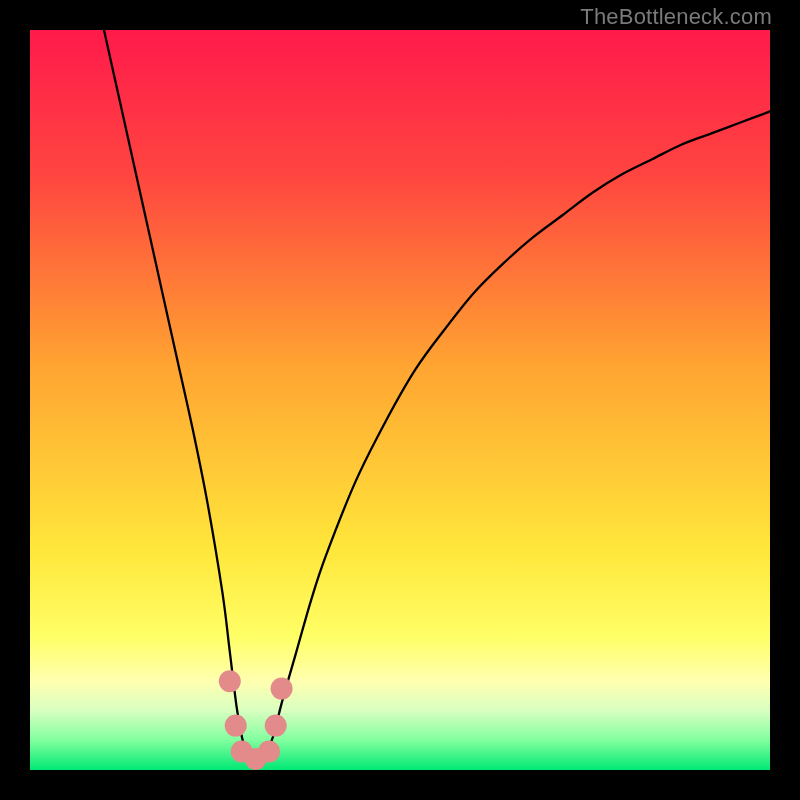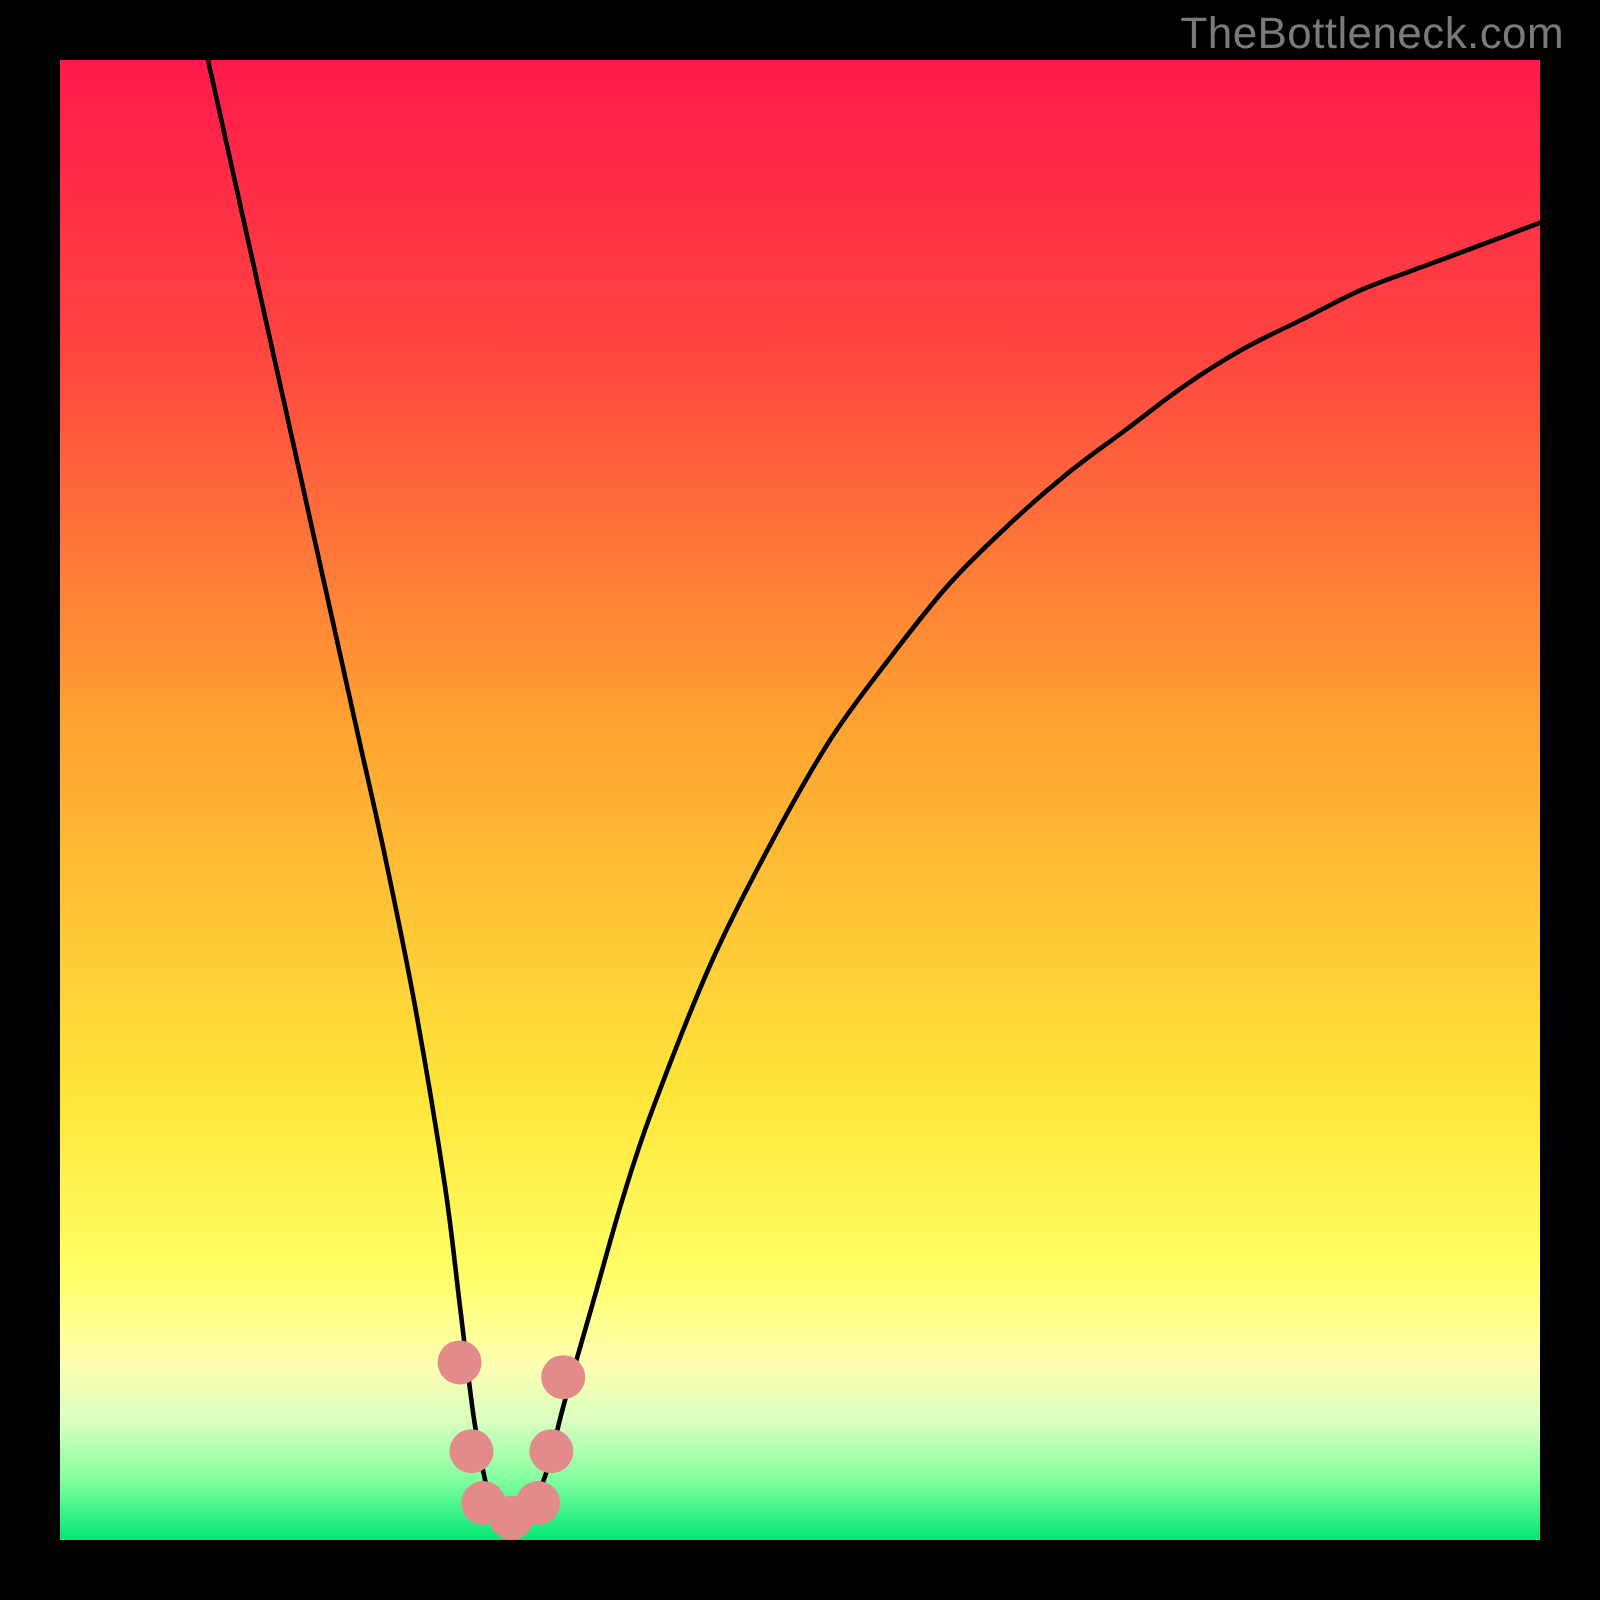--- a/index.html
+++ b/index.html
@@ -22,21 +22,21 @@
   .plot {
     position: absolute;
     left: 0;
     top: 0;
     width: 740px;
     height: 740px;
   }
   .attribution {
     position: absolute;
     top: 4px;
-    right: 18px;
+    right: 28px;
     color: #7a7a7a;
     font-size: 22px;
     font-weight: 500;
     letter-spacing: 0.2px;
   }
 </style>
 </head>
 <body>
 
 <div class="attribution">TheBottleneck.com</div>

